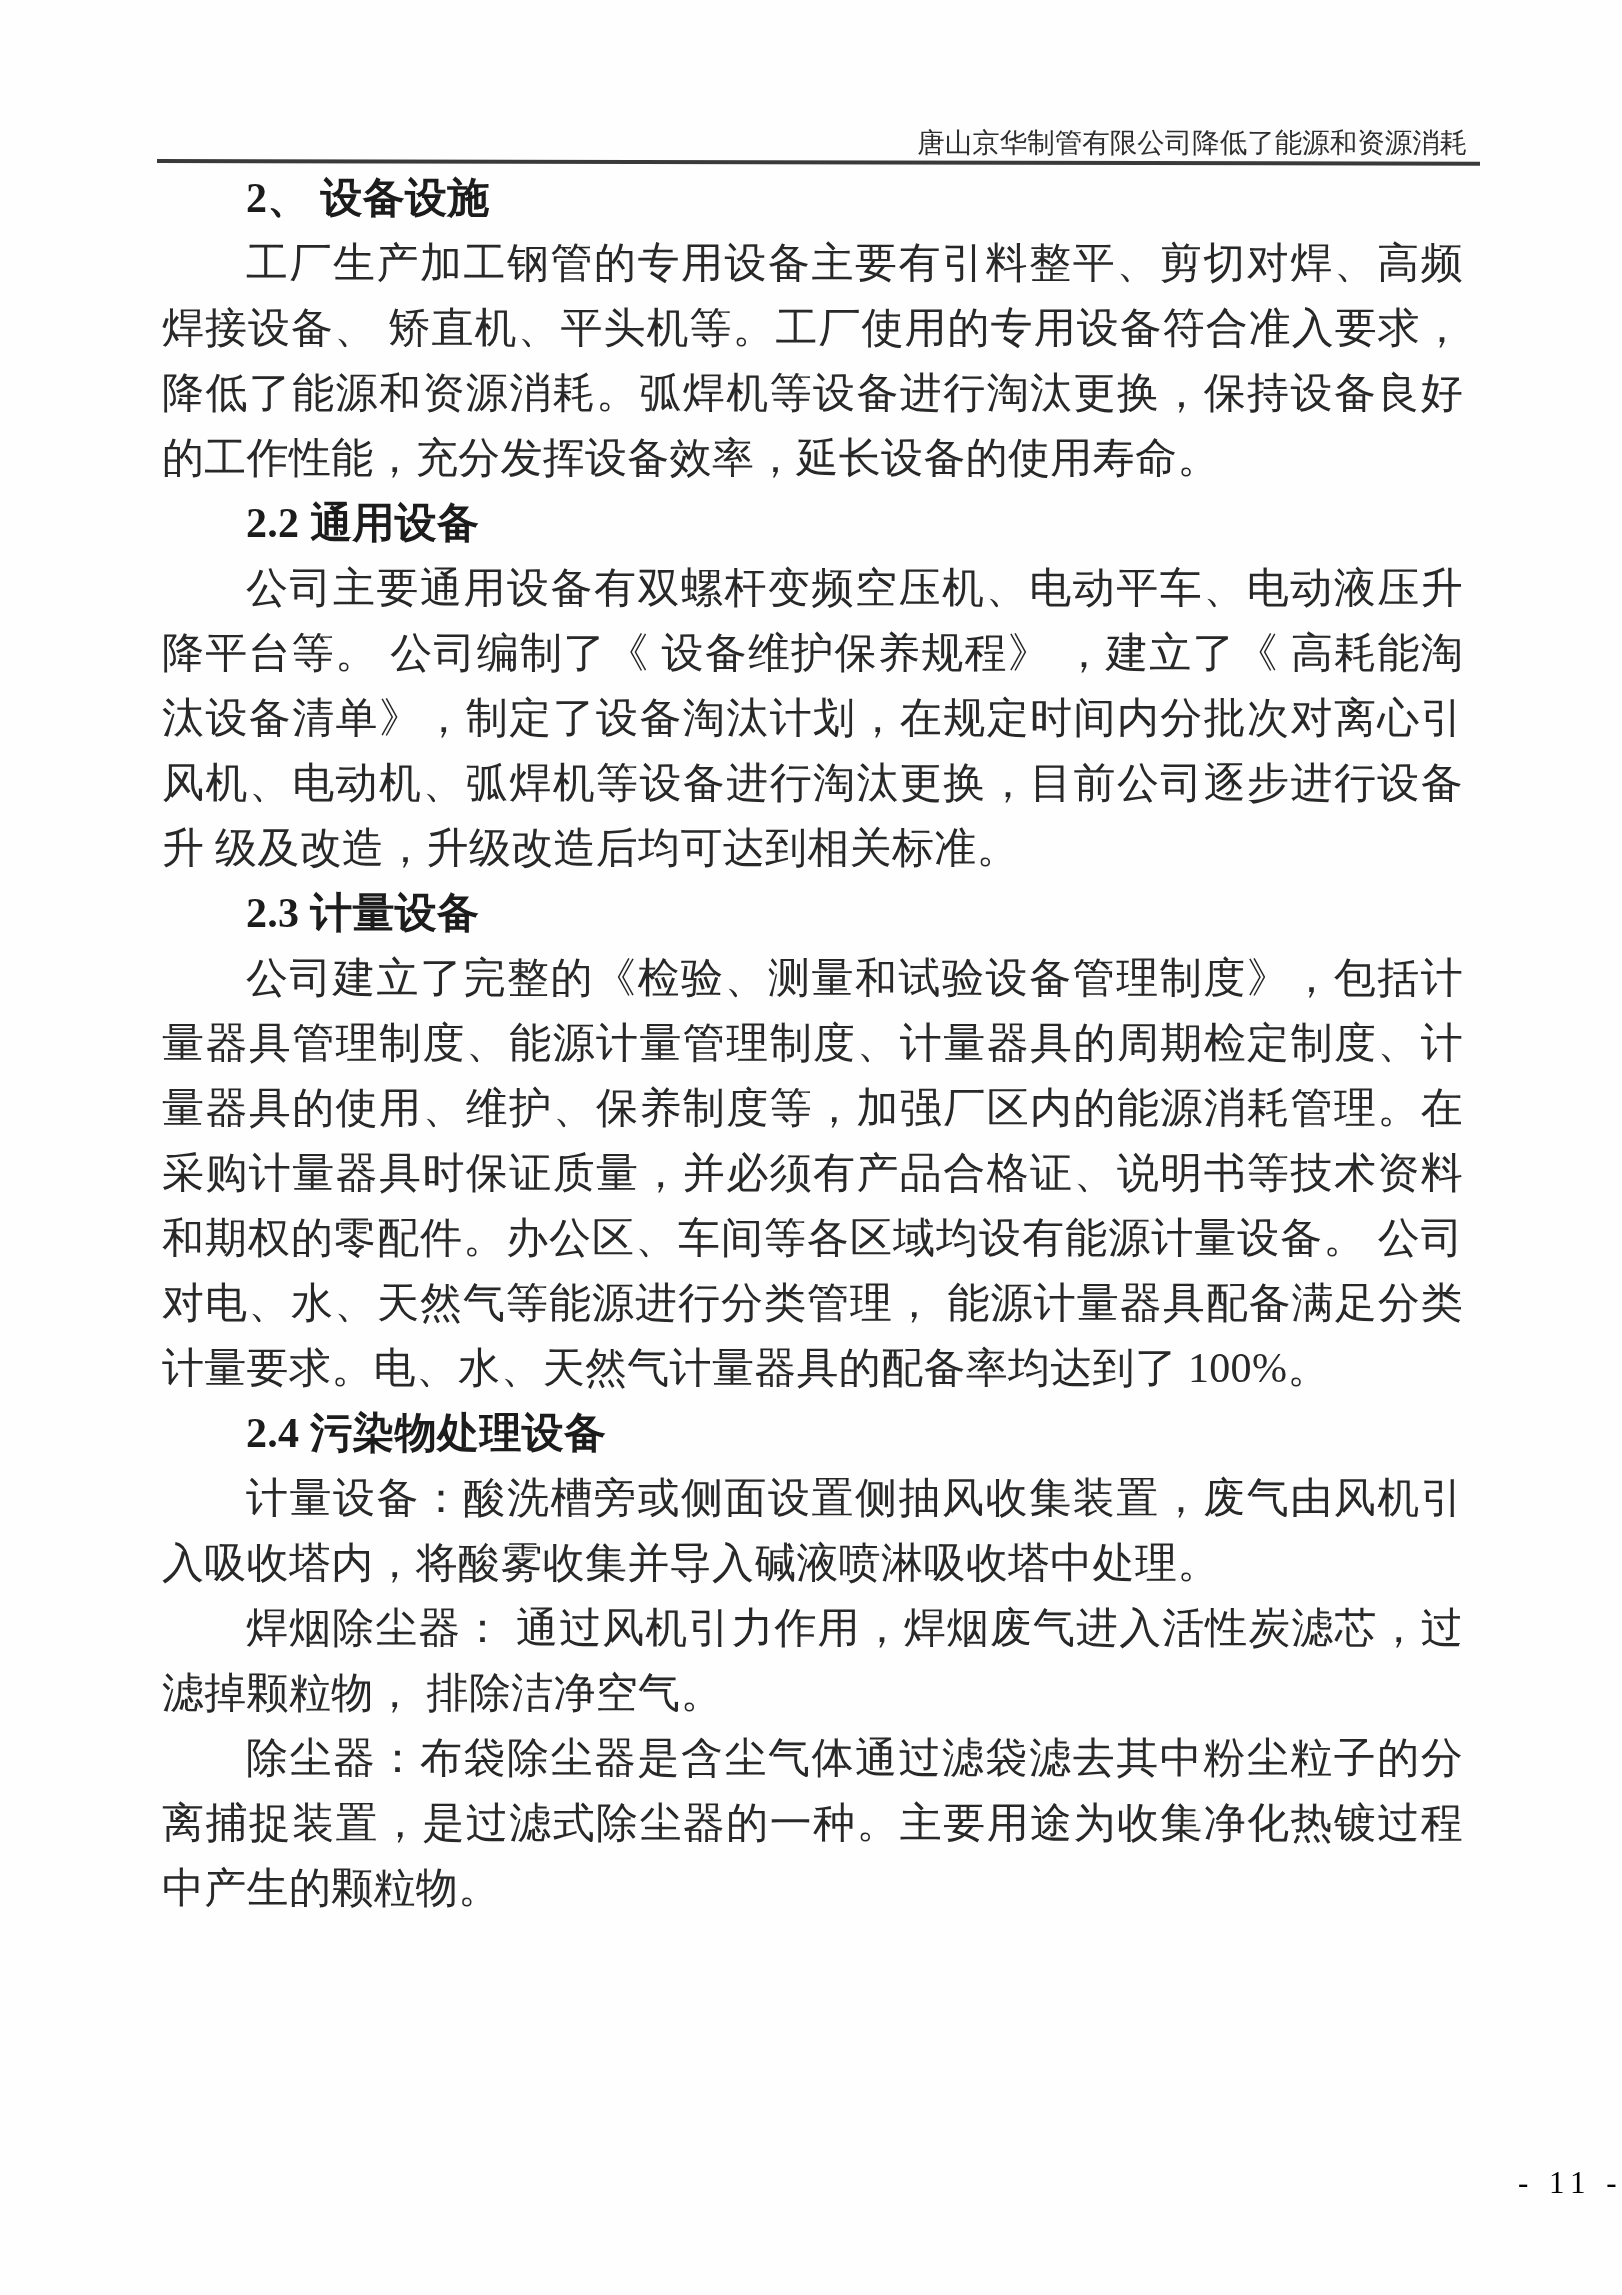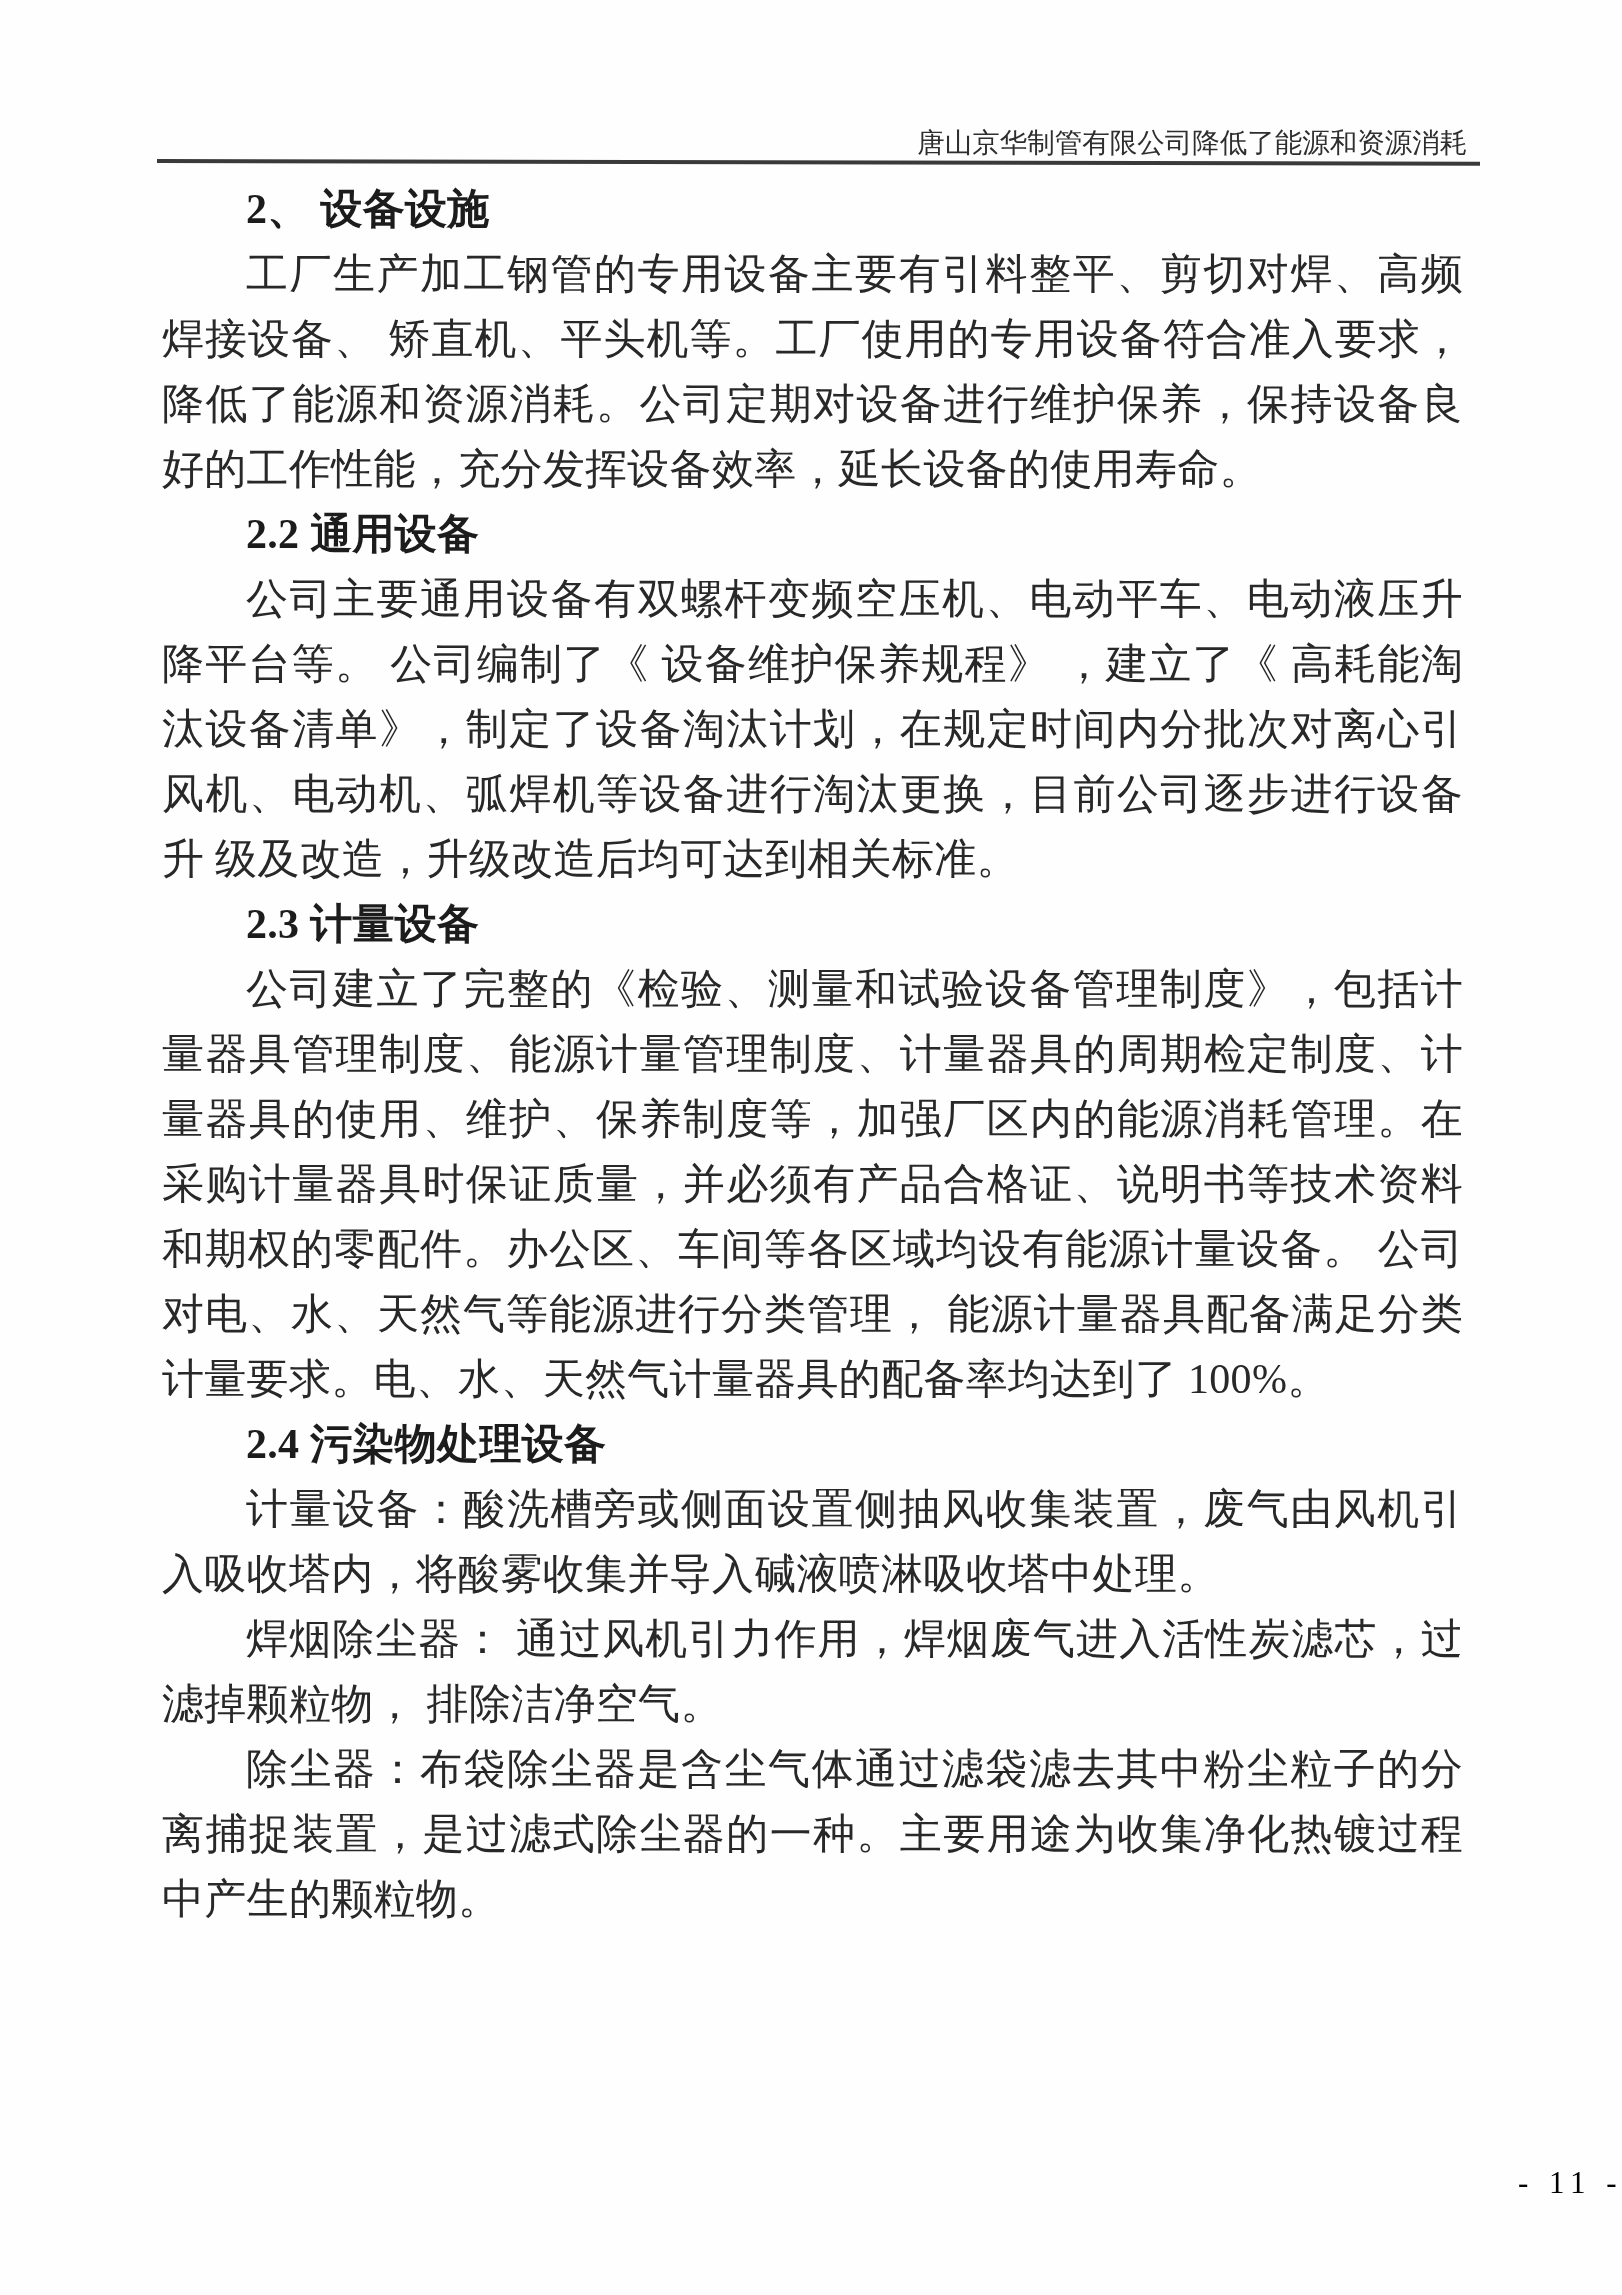--- a/index.html
+++ b/index.html
@@ -42,21 +42,21 @@
     height: 3.9px;
     background: #3a3a3a;
     transform: rotate(0.12deg);
     transform-origin: left center;
   }
 
   
   .content {
     position: absolute;
     left: 162px;
-    top: 177px;
+    top: 166px;
     width: 1301px;
     font-size: 42px;
     line-height: 65px;
     text-align: justify;
     letter-spacing: 0.3px;
   }
   .block { text-indent: 2em; margin: 0; }
   .heading {
     font-weight: bold;
     color: #1c1c1c;
@@ -81,21 +81,21 @@
 <div class="page">
 
   <div class="page-header">
     <span class="hleft">唐山京华制管有限公司</span>
     <span class="hright">降低了能源和资源消耗</span>
   </div>
   <div class="header-rule"></div>
 
   <div class="content">
     <p class="block heading">2、 设备设施</p>
-    <p class="block para">工厂生产加工钢管的专用设备主要有引料整平、剪切对焊、高频焊接设备、 矫直机、平头机等。工厂使用的专用设备符合准入要求，降低了能源和资源消耗。公司定期对设备进行维护保养，保持设备良好的工作性能，充分发挥设备效率，延长设备的使用寿命。</p>
+    <p class="block para">工厂生产加工钢管的专用设备主要有引料整平、剪切对焊、高频焊接设备、 矫直机、平头机等。工厂使用的专用设备符合准入要求，降低了能源和资源消耗。弧焊机等设备进行淘汰更换，保持设备良好的工作性能，充分发挥设备效率，延长设备的使用寿命。</p>
     <p class="block heading">2.2 通用设备</p>
     <p class="block para">公司主要通用设备有双螺杆变频空压机、电动平车、电动液压升降平台等。 公司编制了《 设备维护保养规程》 ，建立了《 高耗能淘汰设备清单》，制定了设备淘汰计划，在规定时间内分批次对离心引风机、电动机、弧焊机等设备进行淘汰更换，目前公司逐步进行设备升 级及改造，升级改造后均可达到相关标准。</p>
     <p class="block heading">2.3 计量设备</p>
     <p class="block para">公司建立了完整的《检验、测量和试验设备管理制度》，包括计量器具管理制度、能源计量管理制度、计量器具的周期检定制度、计量器具的使用、维护、保养制度等，加强厂区内的能源消耗管理。在采购计量器具时保证质量，并必须有产品合格证、说明书等技术资料和期权的零配件。办公区、车间等各区域均设有能源计量设备。 公司对电、水、天然气等能源进行分类管理， 能源计量器具配备满足分类计量要求。电、水、天然气计量器具的配备率均达到了 100%。</p>
     <p class="block heading">2.4 污染物处理设备</p>
     <p class="block para">计量设备：酸洗槽旁或侧面设置侧抽风收集装置，废气由风机引入吸收塔内，将酸雾收集并导入碱液喷淋吸收塔中处理。</p>
     <p class="block para">焊烟除尘器： 通过风机引力作用，焊烟废气进入活性炭滤芯，过滤掉颗粒物， 排除洁净空气。</p>
     <p class="block para">除尘器：布袋除尘器是含尘气体通过滤袋滤去其中粉尘粒子的分离捕捉装置，是过滤式除尘器的一种。主要用途为收集净化热镀过程中产生的颗粒物。</p>
   </div>
 

